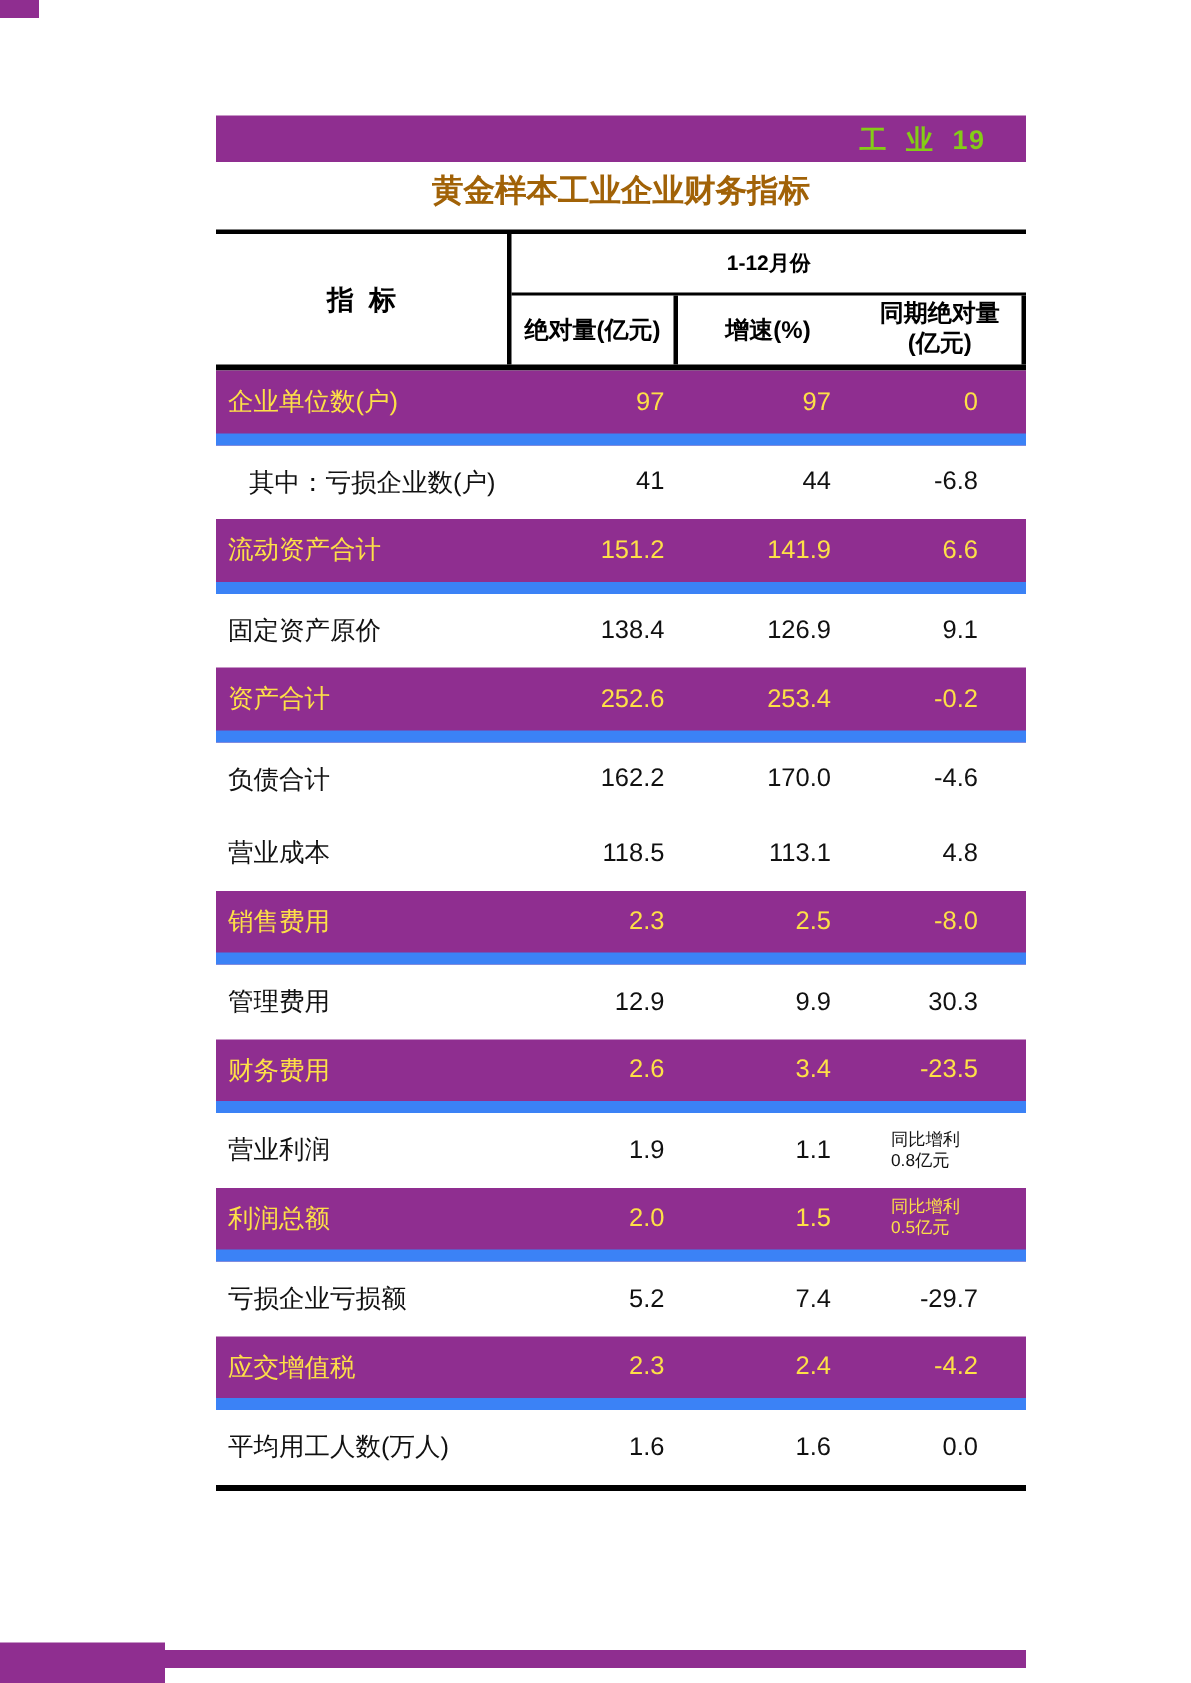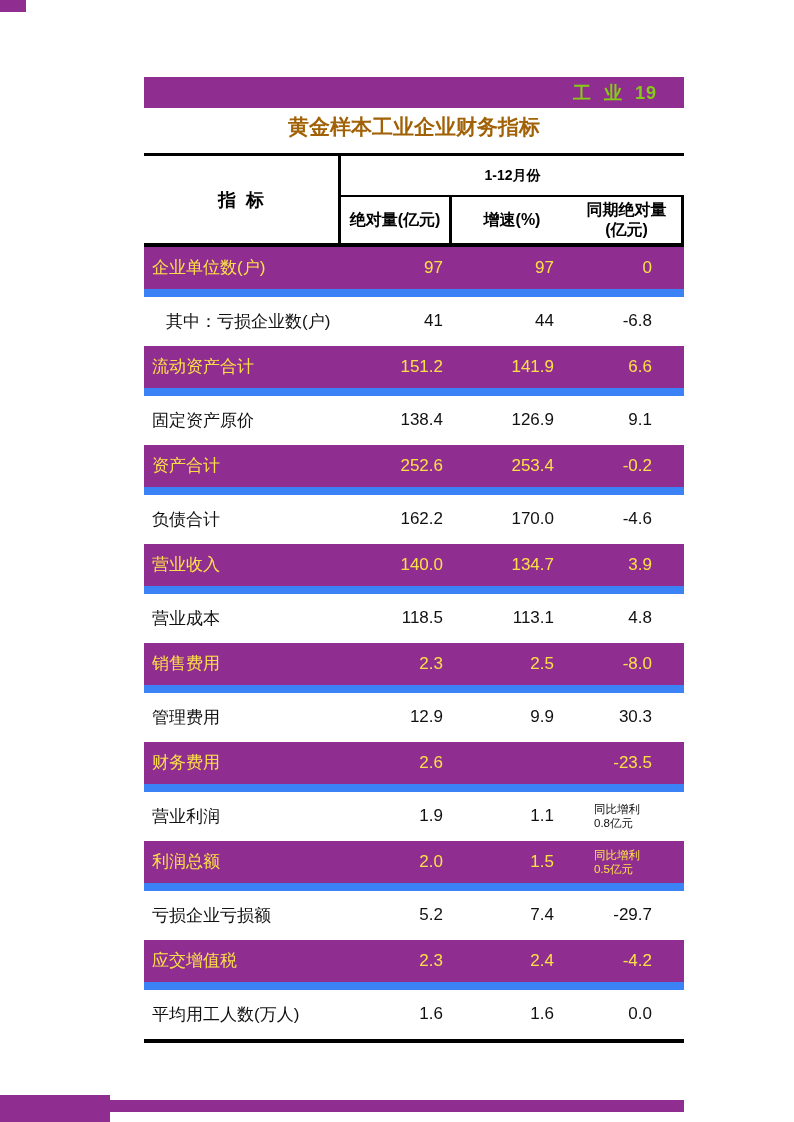--- a/index.html
+++ b/index.html
@@ -113,26 +113,20 @@
     <div class="c v1">252.6</div>
     <div class="c v2">253.4</div>
     <div class="c v3">-0.2</div>
   </div>
         <div class="row">
     <div class="c label">负债合计</div>
     <div class="c v1">162.2</div>
     <div class="c v2">170.0</div>
     <div class="c v3">-4.6</div>
   </div>
-        <div class="row shaded">
-    <div class="c label">营业收入</div>
-    <div class="c v1">140.0</div>
-    <div class="c v2">134.7</div>
-    <div class="c v3">3.9</div>
-  </div>
         <div class="row">
     <div class="c label">营业成本</div>
     <div class="c v1">118.5</div>
     <div class="c v2">113.1</div>
     <div class="c v3">4.8</div>
   </div>
         <div class="row shaded">
     <div class="c label">销售费用</div>
     <div class="c v1">2.3</div>
     <div class="c v2">2.5</div>
@@ -140,20 +134,21 @@
   </div>
         <div class="row">
     <div class="c label">管理费用</div>
     <div class="c v1">12.9</div>
     <div class="c v2">9.9</div>
     <div class="c v3">30.3</div>
   </div>
         <div class="row shaded">
     <div class="c label">财务费用</div>
     <div class="c v1">2.6</div>
+    <div class="c v2">3.4</div>
     <div class="c v3">-23.5</div>
   </div>
         <div class="row">
     <div class="c label">营业利润</div>
     <div class="c v1">1.9</div>
     <div class="c v2">1.1</div>
     <div class="c v3 note">
             <div>同比增利</div>
             <div>0.8亿元</div>
           </div>

